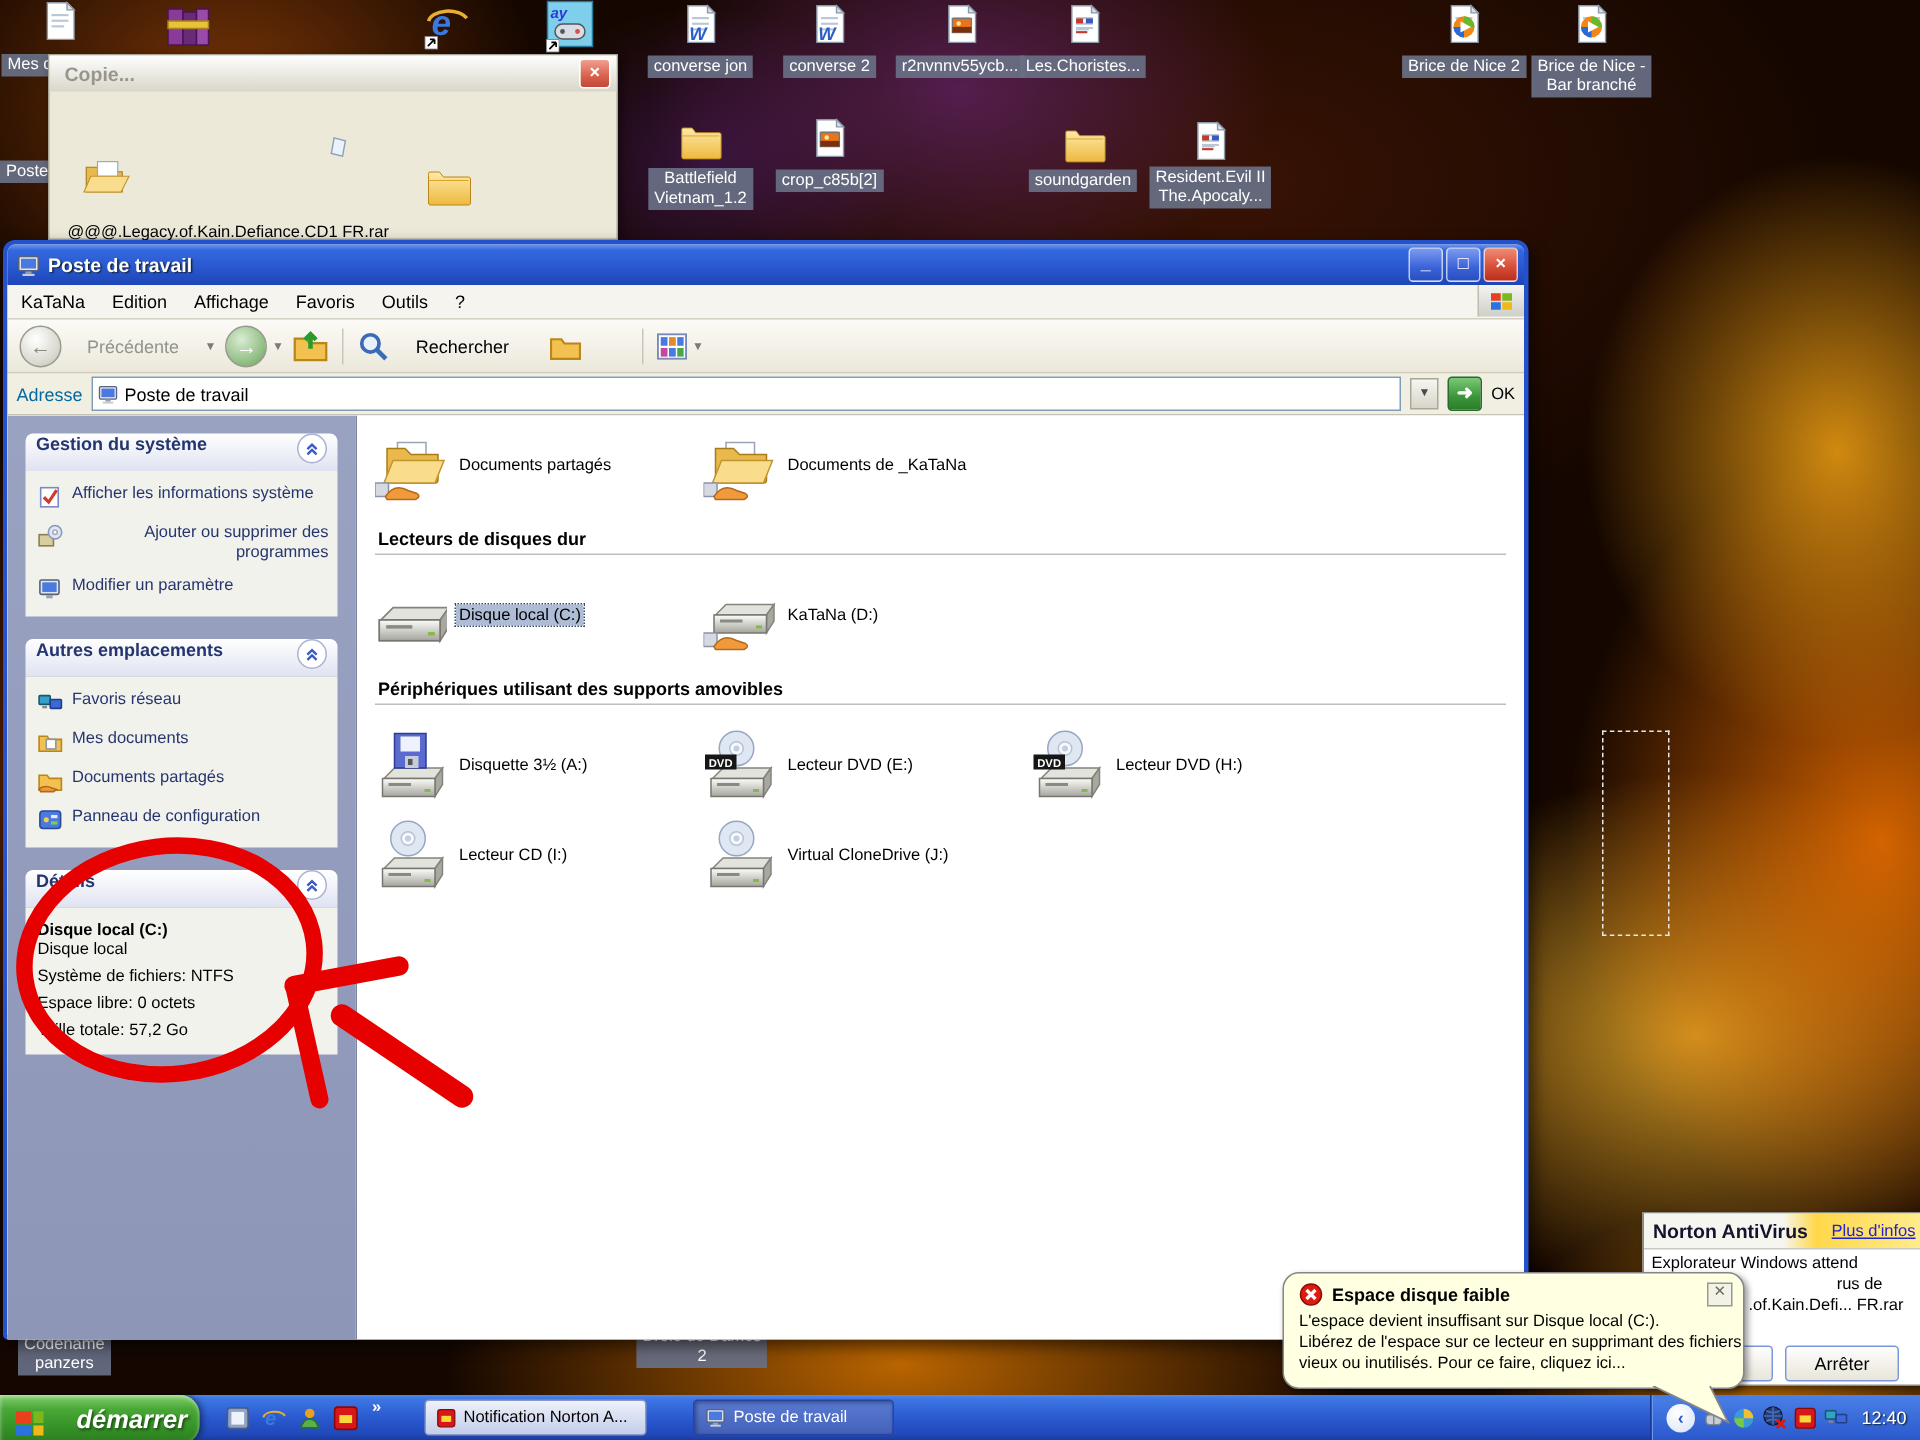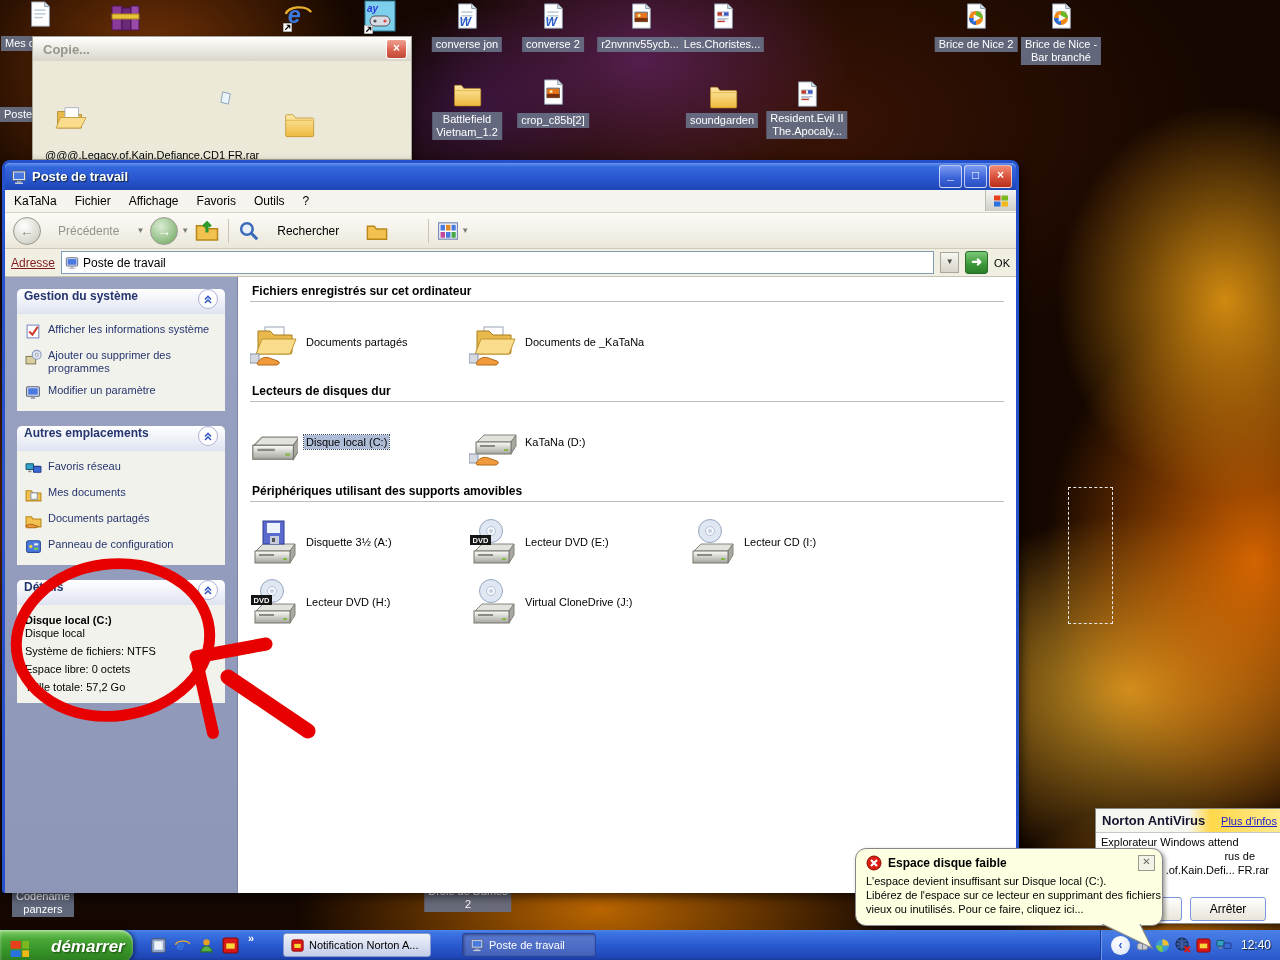--- a/index.html
+++ b/index.html
@@ -71,21 +71,21 @@
   .navcirc.back{background:radial-gradient(circle at 38% 32%,#ffffff,#d6d6cc 70%,#b6b6aa);color:#8b8b80;}
   .navcirc.fwd{background:radial-gradient(circle at 38% 32%,#d9ecd2,#8cba7e 70%,#6d9e5e);color:#fff;}
   .tb-label{font-size:12px;color:#000;margin:0 14px;}
   .tb-label.dis{color:#93938a;}
   .mini-dd{font-size:8px;color:#7c7c72;margin:0 3px 0 0;}
   .tb-sep{width:1px;height:24px;background:#cac6b8;margin:0 6px;}
   .tb-ic{display:inline-flex;align-items:center;justify-content:center;}
 
   #addressbar{height:27px;background:#f1efe2;border-bottom:1px solid #c6c2b4;
       display:flex;align-items:center;padding:0 6px;gap:6px;}
-  #addr-label{color:#7f1d1d;font-size:12px;text-decoration:underline;}
+  #addr-label{color:#0369a1;font-size:12px;}
   #addr-combo{flex:1;height:21px;background:#fff;border:1px solid #7f9db9;
       display:flex;align-items:center;padding:0 3px;gap:4px;}
   #addr-combo .v{font-size:12px;color:#000;}
   #addr-drop{width:17px;height:19px;background:linear-gradient(180deg,#f6f6f2,#d8d4c8);
       border:1px solid #aaa69a;font-size:8px;color:#4a4a44;text-align:center;line-height:18px;}
   #go-btn{width:21px;height:21px;border-radius:3px;border:1px solid #2a6a2a;
       background:linear-gradient(180deg,#7cc878,#3a9638 60%,#2c7e2a);
       color:#fff;font-weight:bold;text-align:center;line-height:20px;font-size:13px;}
   #go-ok{font-size:11px;color:#000;}
 
@@ -93,21 +93,21 @@
   #sidebar{position:absolute;left:0;top:0;bottom:0;width:232px;
       background:linear-gradient(180deg,#9aa2c2,#8e96b8);border-right:1px solid #7c84a6;}
   .panel{margin:12px 10px 0 12px;width:208px;}
   .panel + .panel{margin-top:15px;}
   .p-head{height:25px;background:linear-gradient(180deg,#ffffff,#dfe3f1);
       border-radius:5px 5px 0 0;display:flex;align-items:flex-start;justify-content:space-between;
       padding:0 7px;color:#25356e;font-weight:bold;font-size:12px;}
   .chev{width:18px;height:18px;border-radius:50%;background:#fff;border:1px solid #aab2d4;
       display:flex;align-items:center;justify-content:center;}
   .p-body{background:#f2f2ec;padding:9px 6px 10px 8px;}
-  .p-item{display:flex;gap:6px;margin-bottom:9px;color:#26356e;font-size:11px;line-height:13px;align-items:flex-start;}
+  .p-item{display:flex;gap:6px;margin-bottom:9px;color:#26356e;font-size:11px;line-height:13px;align-items:flex-start;text-align:right;}
   .p-item:last-child{margin-bottom:0;}
   .p-item .ic{flex:none;width:17px;height:17px;}
   #details-body{color:#000;}
   #details-body .d-name{font-weight:bold;font-size:11px;}
   #details-body .d-line{margin-top:6px;}
   #details-body .d-kind{margin-top:1px;}
 
   #main{position:absolute;left:233px;right:0;top:0;bottom:0;background:#fff;padding:5px 0 0 12px;}
   .sec-head{width:752px;font-weight:bold;font-size:12px;color:#000;
       padding:2px 0 3px 2px;border-bottom:1px solid #bdbdbd;margin-bottom:12px;}
@@ -513,21 +513,21 @@
     <svg width="16" height="16">
         <use href="#s-computer16"></use>
       </svg>
     <span class="t">Poste de travail</span>
     <span class="capbtn">_</span>
     <span class="capbtn">□</span>
     <span class="capbtn close">×</span>
   </div>
   <div id="menubar">
     <span class="menu-item">KaTaNa</span>
-    <span class="menu-item">Fichier</span>
+    <span class="menu-item">Edition</span>
     <span class="menu-item">Affichage</span>
     <span class="menu-item">Favoris</span>
     <span class="menu-item">Outils</span>
     <span class="menu-item">?</span>
     <span id="menu-logo">
         <svg width="16" height="16">
           <use href="#s-flag16"></use>
         </svg>
       </span>
   </div>
@@ -655,21 +655,20 @@
         <div class="p-body" id="details-body">
           <div class="d-name">Disque local (C:)</div>
           <div class="d-kind">Disque local</div>
           <div class="d-line">Système de fichiers: NTFS</div>
           <div class="d-line">Espace libre: 0 octets</div>
           <div class="d-line">Taille totale: 57,2 Go</div>
         </div>
       </div>
     </div>
     <div id="main">
-      <div class="sec-head">Fichiers enregistrés sur cet ordinateur</div>
       <div class="items">
         <div class="fitem">
             <svg class="fic">
               <use href="#s-foldershare48"></use>
             </svg>
             <span class="flb">Documents partagés</span>
           </div>
         <div class="fitem">
             <svg class="fic">
               <use href="#s-foldershare48"></use>
@@ -701,29 +700,29 @@
             <span class="flb">Disquette 3½ (A:)</span>
           </div>
         <div class="fitem">
             <svg class="fic">
               <use href="#s-dvd48"></use>
             </svg>
             <span class="flb">Lecteur DVD (E:)</span>
           </div>
         <div class="fitem">
             <svg class="fic">
+              <use href="#s-dvd48"></use>
+            </svg>
+            <span class="flb">Lecteur DVD (H:)</span>
+          </div>
+        <div class="fitem">
+            <svg class="fic">
               <use href="#s-cd48"></use>
             </svg>
             <span class="flb">Lecteur CD (I:)</span>
-          </div>
-        <div class="fitem">
-            <svg class="fic">
-              <use href="#s-dvd48"></use>
-            </svg>
-            <span class="flb">Lecteur DVD (H:)</span>
           </div>
         <div class="fitem">
             <svg class="fic">
               <use href="#s-cd48"></use>
             </svg>
             <span class="flb">Virtual CloneDrive (J:)</span>
           </div>
       </div>
     </div>
   </div>

